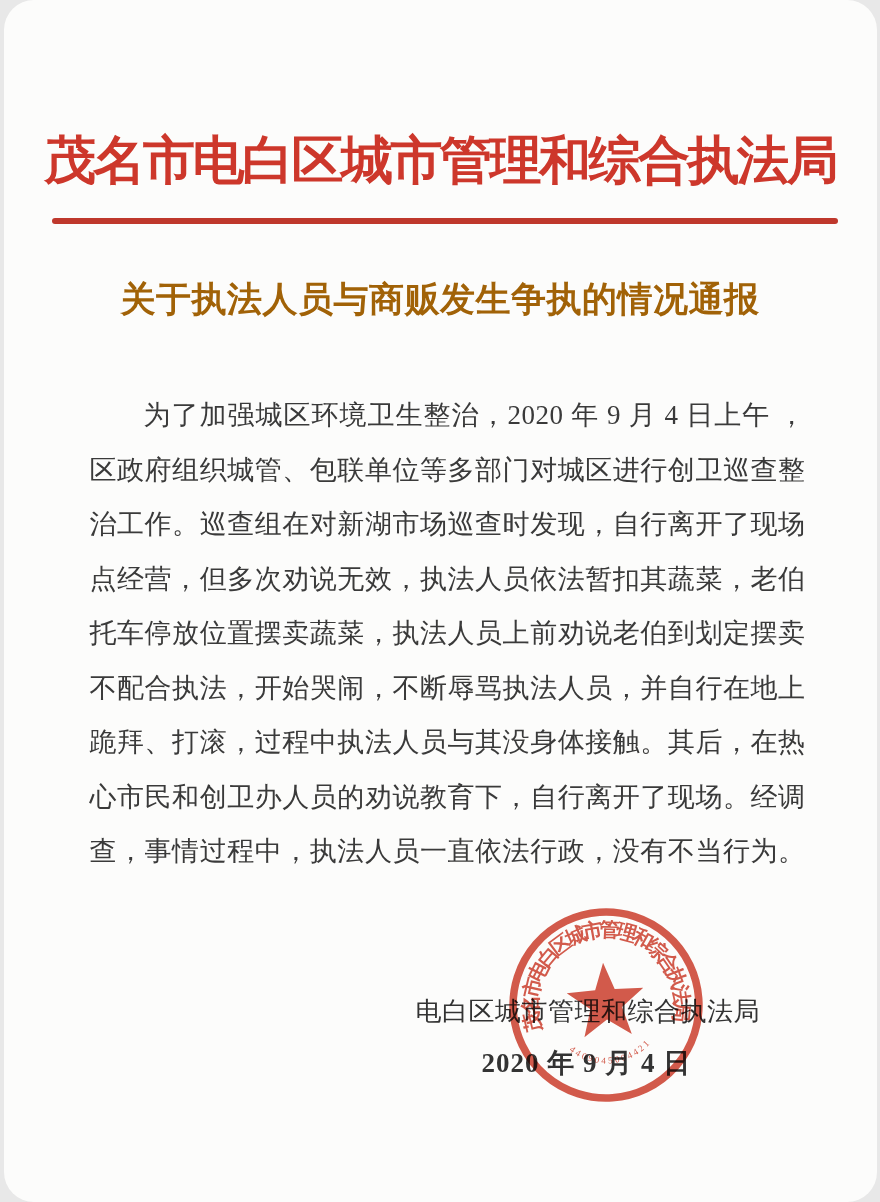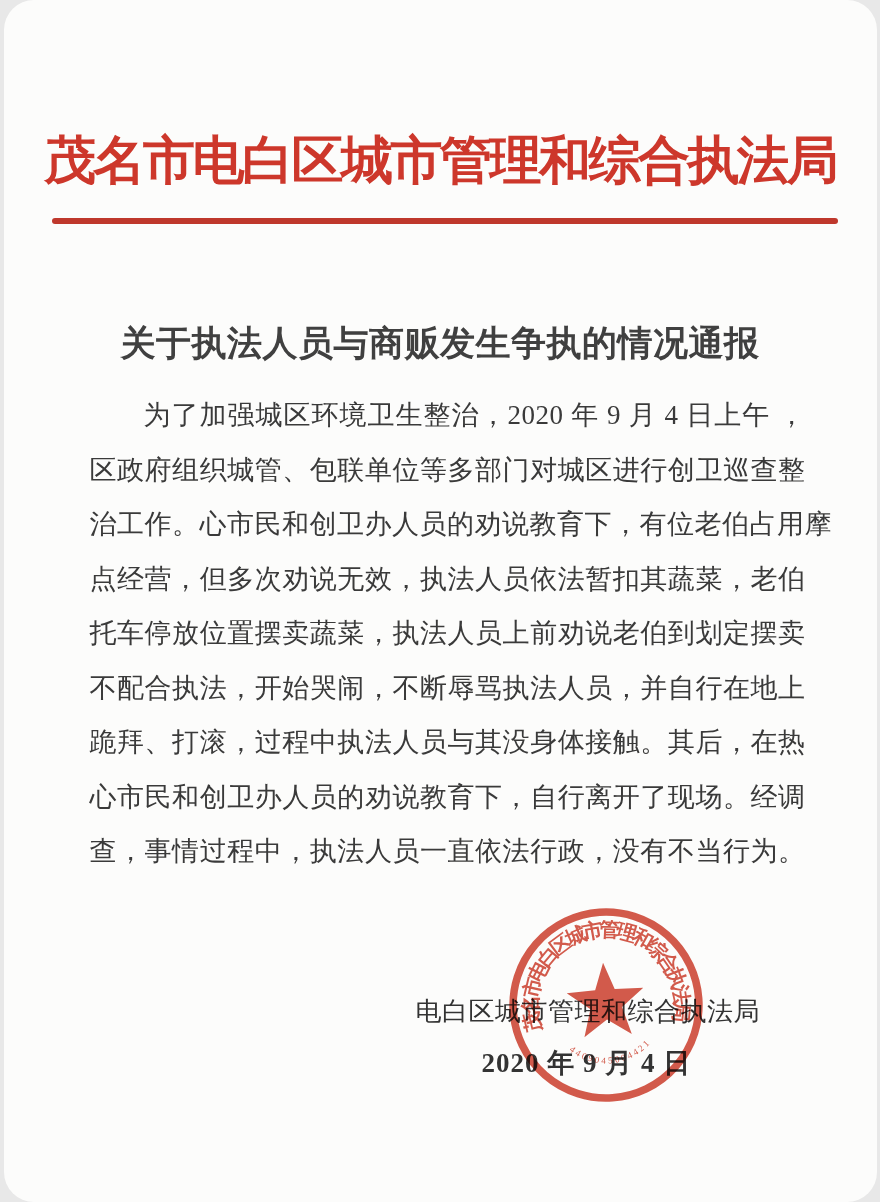--- a/index.html
+++ b/index.html
@@ -40,23 +40,22 @@
   }
   .doc-title {
     position: absolute;
     top: 276px;
     left: 0;
     width: 100%;
     text-align: center;
     font-size: 35px;
     font-weight: bold;
     letter-spacing: 0.5px;
-    color: #404040;
+    color: #a16207;
     white-space: nowrap;
-    margin-top: 44px;
   }
   .body-block {
     position: absolute;
     top: 388px;
     left: 86px;
     width: 716px;
     font-size: 27px;
     color: #3a3a3a;
   }
   .body-line {
@@ -110,21 +109,21 @@
 
   <div class="letterhead">茂名市电白区城市管理和综合执法局</div>
 
   <div class="divider"></div>
 
   <div class="doc-title">关于执法人员与商贩发生争执的情况通报</div>
 
   <div class="body-block">
     <div class="body-line">为了加强城区环境卫生整治，2020 年 9 月 4 日上午 ，</div>
     <div class="body-line">区政府组织城管、包联单位等多部门对城区进行创卫巡查整</div>
-    <div class="body-line">治工作。心市民和创卫办人员的劝说教育下，有位老伯占用摩</div>
+    <div class="body-line">治工作。巡查组在对新湖市场巡查时发现，自行离开了现场</div>
     <div class="body-line">点经营，但多次劝说无效，执法人员依法暂扣其蔬菜，老伯</div>
     <div class="body-line">托车停放位置摆卖蔬菜，执法人员上前劝说老伯到划定摆卖</div>
     <div class="body-line">不配合执法，开始哭闹，不断辱骂执法人员，并自行在地上</div>
     <div class="body-line">跪拜、打滚，过程中执法人员与其没身体接触。其后，在热</div>
     <div class="body-line">心市民和创卫办人员的劝说教育下，自行离开了现场。经调</div>
     <div class="body-line">查，事情过程中，执法人员一直依法行政，没有不当行为。</div>
   </div>
 
   <div class="signature-agency">电白区城市管理和综合执法局</div>
 

